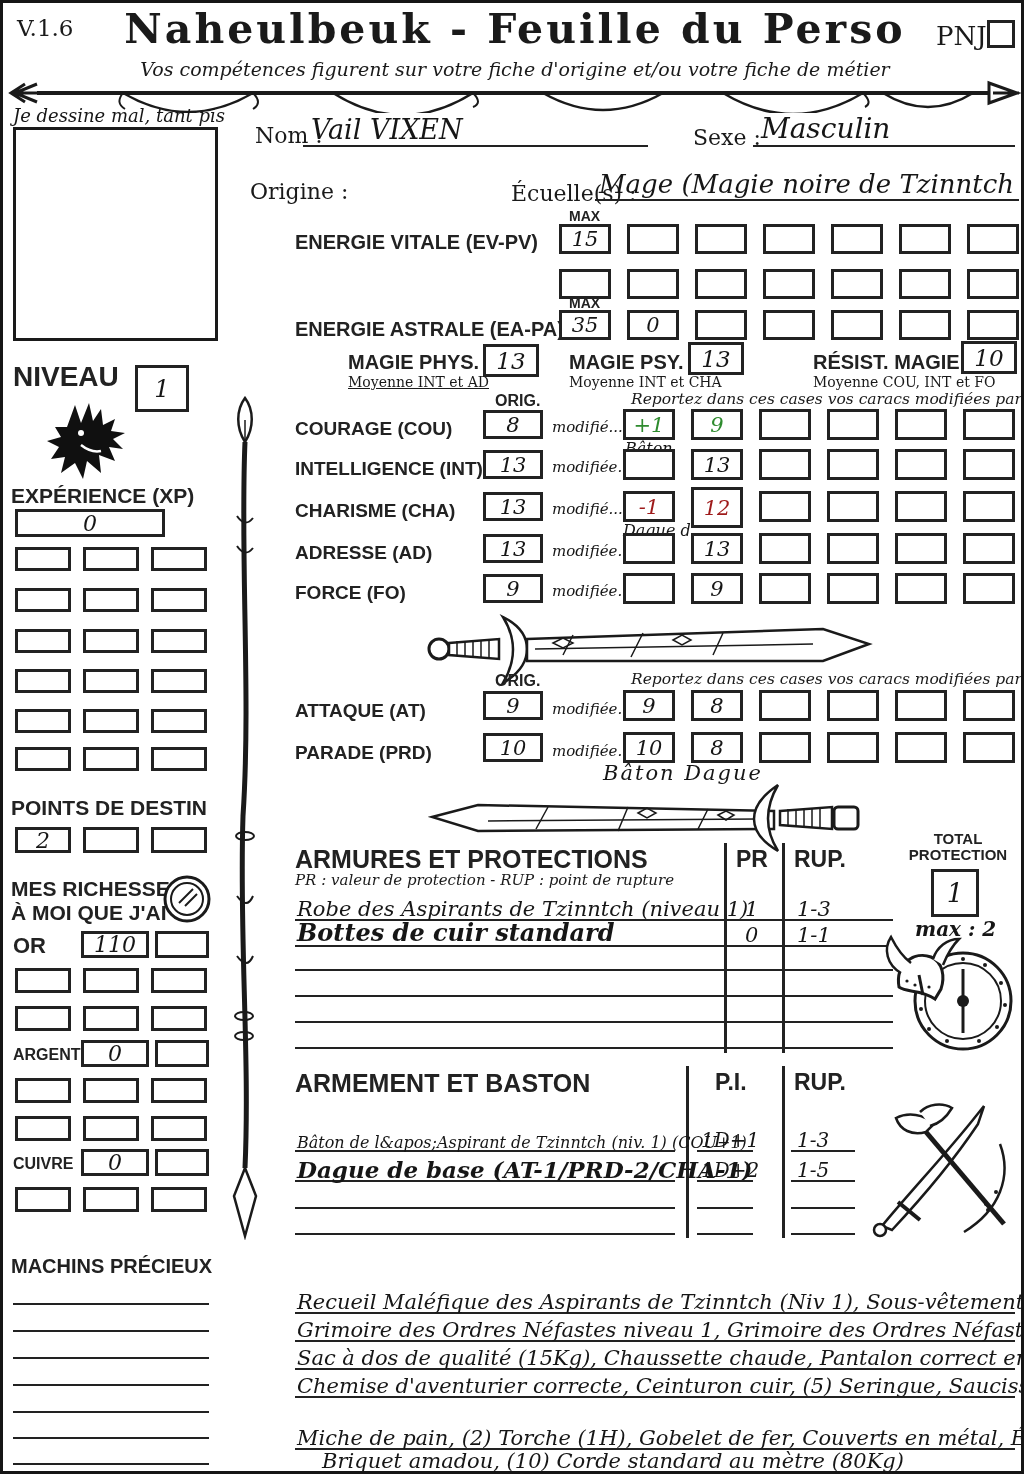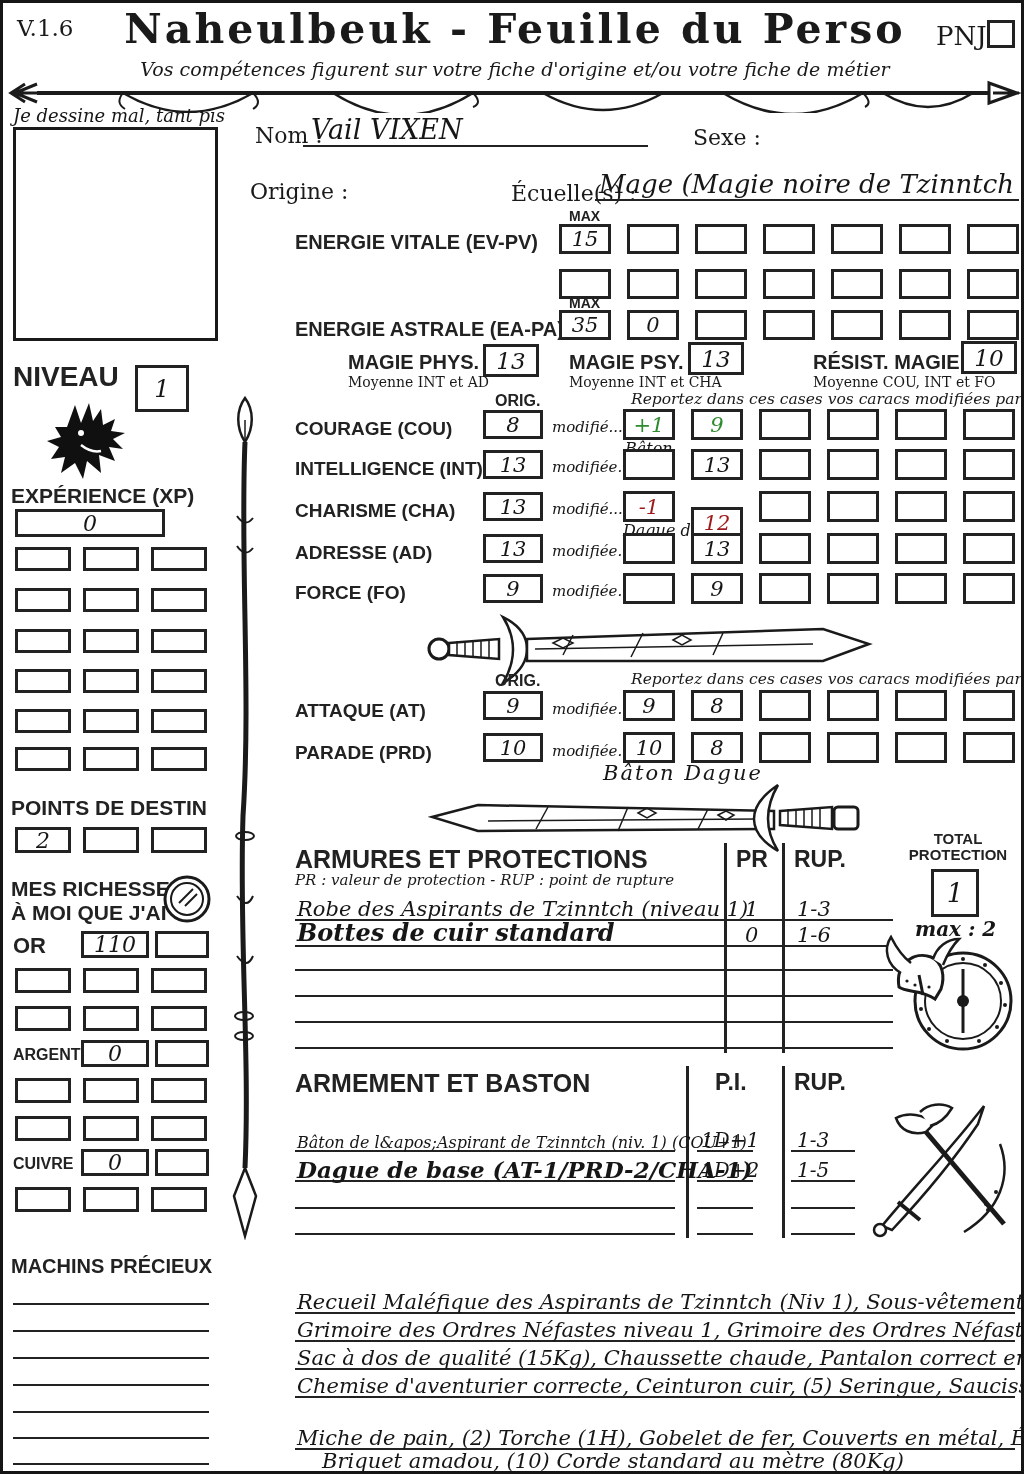--- a/index.html
+++ b/index.html
@@ -149,20 +149,23 @@
     <ellipse cx="19" cy="640" rx="9" ry="4" fill="none" stroke="#1a1a1a" stroke-width="2"></ellipse>
     <path d="M12,500 q10,14 16,0 M12,560 q10,14 16,0" stroke="#1a1a1a" stroke-width="2" fill="none"></path>
     <path d="M20,772 L9,800 L20,840 L31,800 Z" fill="#fff" stroke="#1a1a1a" stroke-width="2.5"></path>
   </svg>
 
   <div class="pa sr" style="left:252px;top:120px;font-size:22px;">Nom :</div>
   <div class="fl" style="left:300px;top:108px;width:345px;height:34px;">
     <span class="hw pa" style="left:8px;bottom:0;font-size:27px;">Vail VIXEN</span>
   </div>
   <div class="pa sr" style="left:690px;top:122px;font-size:22px;">Sexe :</div>
+  <div class="fl" style="left:750px;top:106px;width:262px;height:36px;">
+    <span class="hw pa" style="left:8px;bottom:0;font-size:28px;">Masculin</span>
+  </div>
 
   <div class="pa sr" style="left:247px;top:176px;font-size:22px;">Origine :</div>
   <div class="pa sr" style="left:508px;top:178px;font-size:22px;">Écuelle(s) :</div>
   <div class="fl" style="left:592px;top:160px;width:424px;height:36px;">
     <span class="hw pa" style="left:4px;bottom:0;font-size:26px;">Mage (Magie noire de Tzinntch )</span>
   </div>
 
   <div class="pa lbl" style="left:566px;top:205px;font-size:14px;">MAX</div>
   <div class="pa lbl" style="left:292px;top:228px;font-size:20px;">ENERGIE VITALE (EV-PV)</div>
   <div class="b" style="left:556px;top:221px;width:52px;height:30px;">
@@ -193,21 +196,21 @@
   <div class="b" style="left:692px;top:307px;width:52px;height:30px;"></div>
   <div class="b" style="left:760px;top:307px;width:52px;height:30px;"></div>
   <div class="b" style="left:828px;top:307px;width:52px;height:30px;"></div>
   <div class="b" style="left:896px;top:307px;width:52px;height:30px;"></div>
   <div class="b" style="left:964px;top:307px;width:52px;height:30px;"></div>
 
   <div class="pa lbl" style="left:345px;top:348px;font-size:20px;">MAGIE PHYS.</div>
   <div class="b" style="left:480px;top:341px;width:56px;height:33px;">
     <span class="hw" style="font-size:23px;">13</span>
   </div>
-  <div class="pa sr" style="left:345px;top:371px;font-size:14px;">Moyenne INT et AD</div>
+  <div class="pa sr" style="left:345px;top:371px;font-size:14px;text-decoration:underline;">Moyenne INT et AD</div>
 
   <div class="pa lbl" style="left:566px;top:348px;font-size:20px;">MAGIE PSY.</div>
   <div class="b" style="left:685px;top:339px;width:56px;height:33px;">
     <span class="hw" style="font-size:23px;">13</span>
   </div>
   <div class="pa sr" style="left:566px;top:371px;font-size:14px;">Moyenne INT et CHA</div>
 
   <div class="pa lbl" style="left:810px;top:348px;font-size:20px;">RÉSIST. MAGIE</div>
   <div class="b" style="left:958px;top:338px;width:56px;height:33px;">
     <span class="hw" style="font-size:23px;">10</span>
@@ -249,21 +252,21 @@
   <div class="b" style="left:960px;top:446px;width:52px;height:31px;"></div>
 
   <div class="pa lbl" style="left:292px;top:497px;font-size:19px;">CHARISME (CHA)</div>
   <div class="b" style="left:480px;top:489px;width:60px;height:29px;">
     <span class="hw">13</span>
   </div>
   <div class="pa hw" style="left:549px;top:497px;font-size:15px;">modifié...</div>
   <div class="b" style="left:620px;top:488px;width:52px;height:31px;">
     <span class="hw" style="color: rgb(158, 26, 26);">-1</span>
     </div>
-  <div class="b" style="left:688px;top:504px;width:52px;height:31px;">
+  <div class="b" style="left:688px;top:484px;width:52px;height:41px;">
     <span class="hw" style="color: rgb(158, 26, 26);">12</span>
     </div>
   <div class="b" style="left:756px;top:488px;width:52px;height:31px;"></div>
   <div class="b" style="left:824px;top:488px;width:52px;height:31px;"></div>
   <div class="b" style="left:892px;top:488px;width:52px;height:31px;"></div>
   <div class="b" style="left:960px;top:488px;width:52px;height:31px;"></div>
   <div class="pa hw" style="left:620px;top:518px;font-size:16px;">Dague d</div>
 
   <div class="pa lbl" style="left:292px;top:539px;font-size:19px;">ADRESSE (AD)</div>
   <div class="b" style="left:480px;top:531px;width:60px;height:29px;">
@@ -368,21 +371,21 @@
     <span class="hw pa" style="left:6px;bottom:-2px;font-size:21px;">1-3</span>
     </div>
 
   <div class="fl" style="left:292px;top:914px;width:598px;height:28px;">
     <span class="hw pa" style="left:2px;bottom:-2px;font-size:24px;font-weight:bold;">Bottes de cuir standard</span>
     </div>
   <div class="fl" style="left:732px;top:914px;width:36px;height:28px;">
     <span class="hw pa" style="left:10px;bottom:-2px;font-size:21px;">0</span>
     </div>
   <div class="fl" style="left:788px;top:914px;width:64px;height:28px;">
-    <span class="hw pa" style="left:6px;bottom:-2px;font-size:21px;">1-6</span>
+    <span class="hw pa" style="left:6px;bottom:-2px;font-size:21px;">1-1</span>
     </div>
 
   <div class="fl" style="left:292px;top:942px;width:598px;height:24px;"></div>
   <div class="fl" style="left:732px;top:942px;width:36px;height:24px;"></div>
   <div class="fl" style="left:788px;top:942px;width:64px;height:24px;"></div>
   <div class="fl" style="left:292px;top:968px;width:598px;height:24px;"></div>
   <div class="fl" style="left:732px;top:968px;width:36px;height:24px;"></div>
   <div class="fl" style="left:788px;top:968px;width:64px;height:24px;"></div>
   <div class="fl" style="left:292px;top:994px;width:598px;height:24px;"></div>
   <div class="fl" style="left:732px;top:994px;width:36px;height:24px;"></div>

